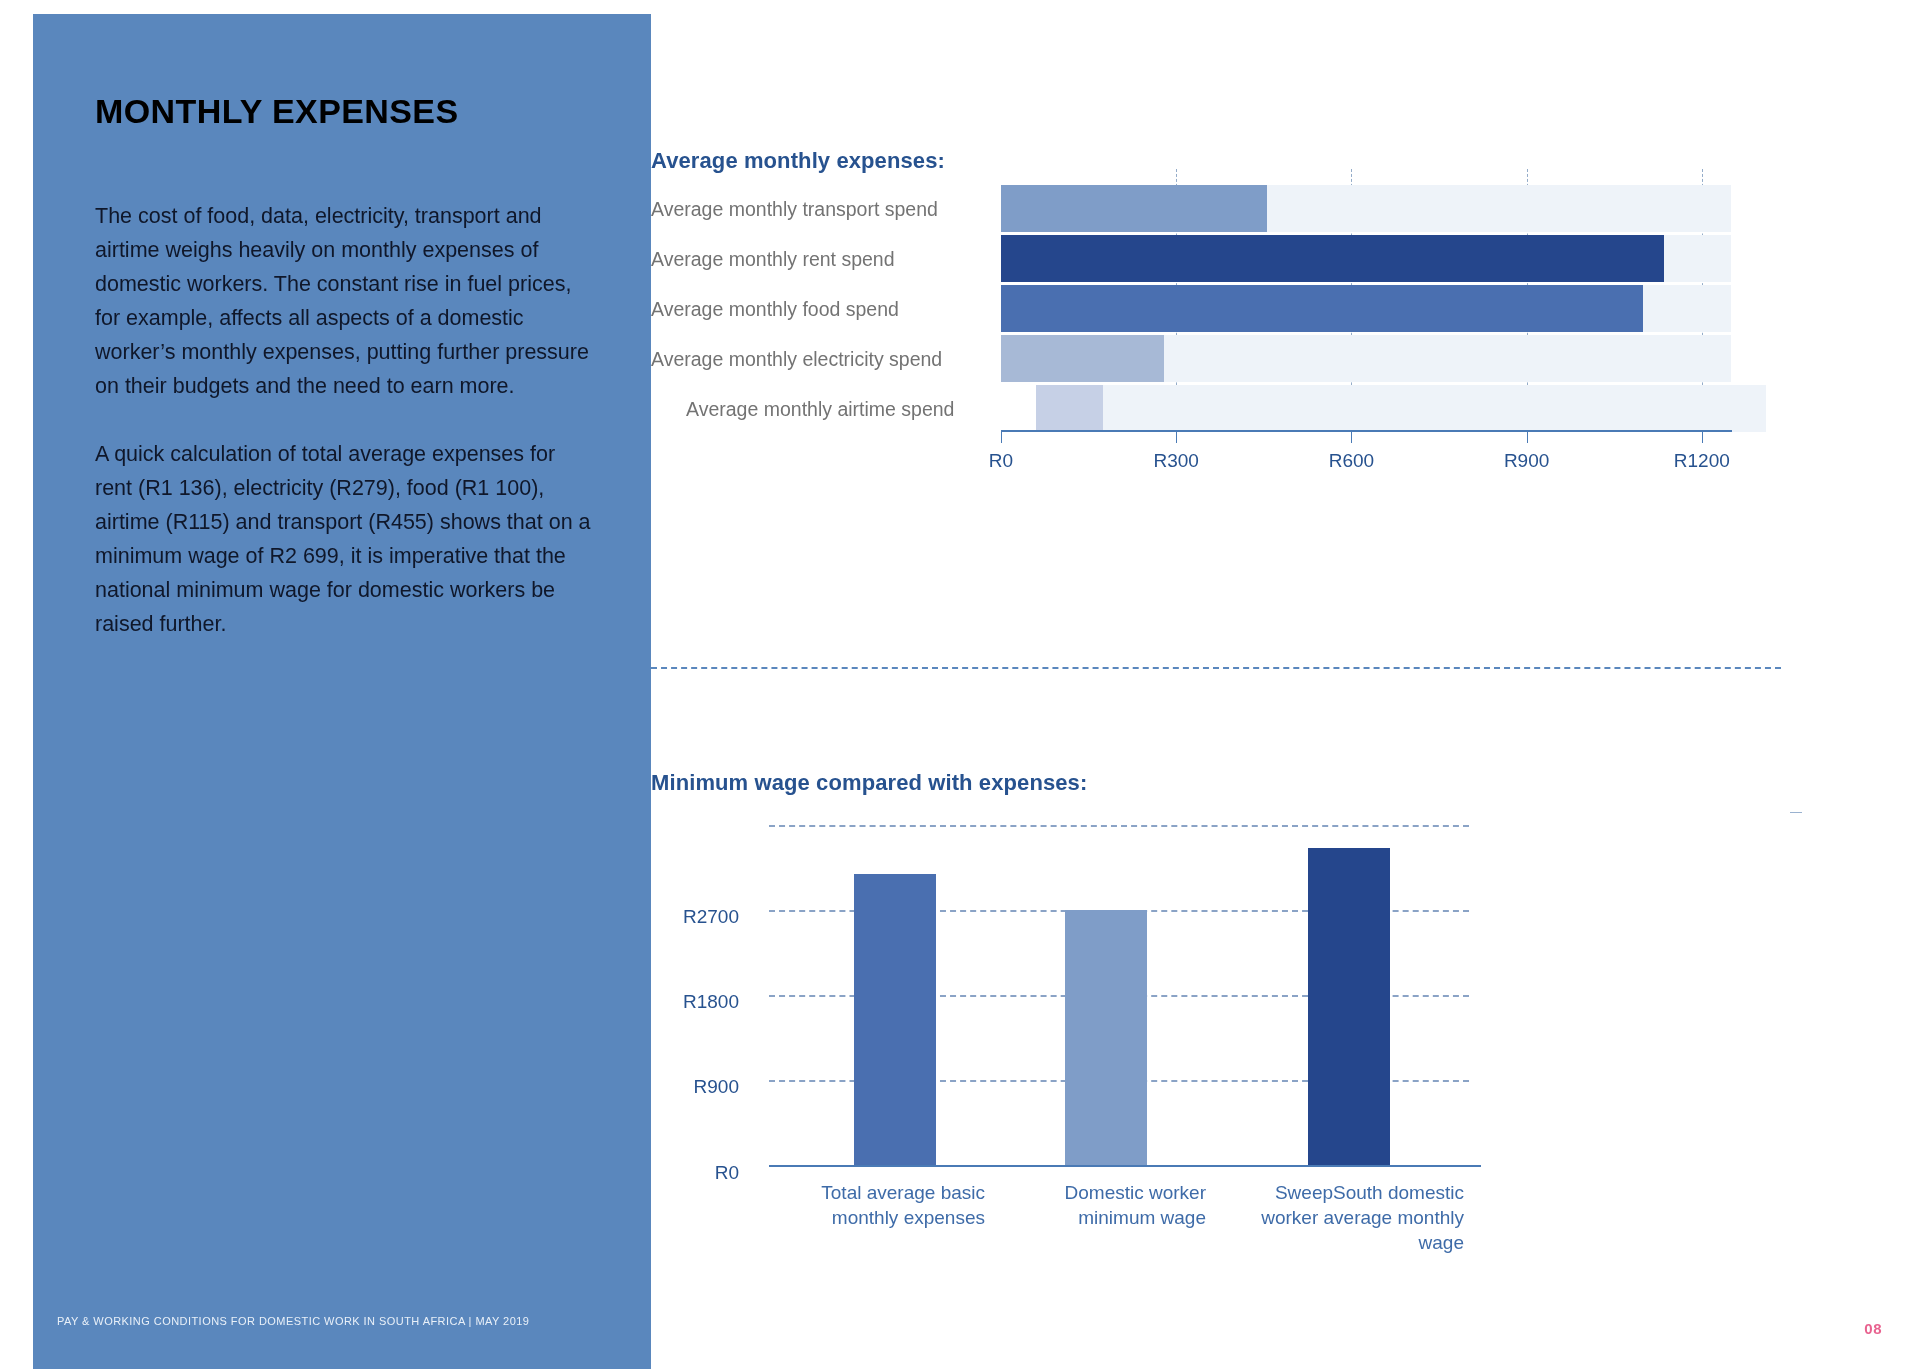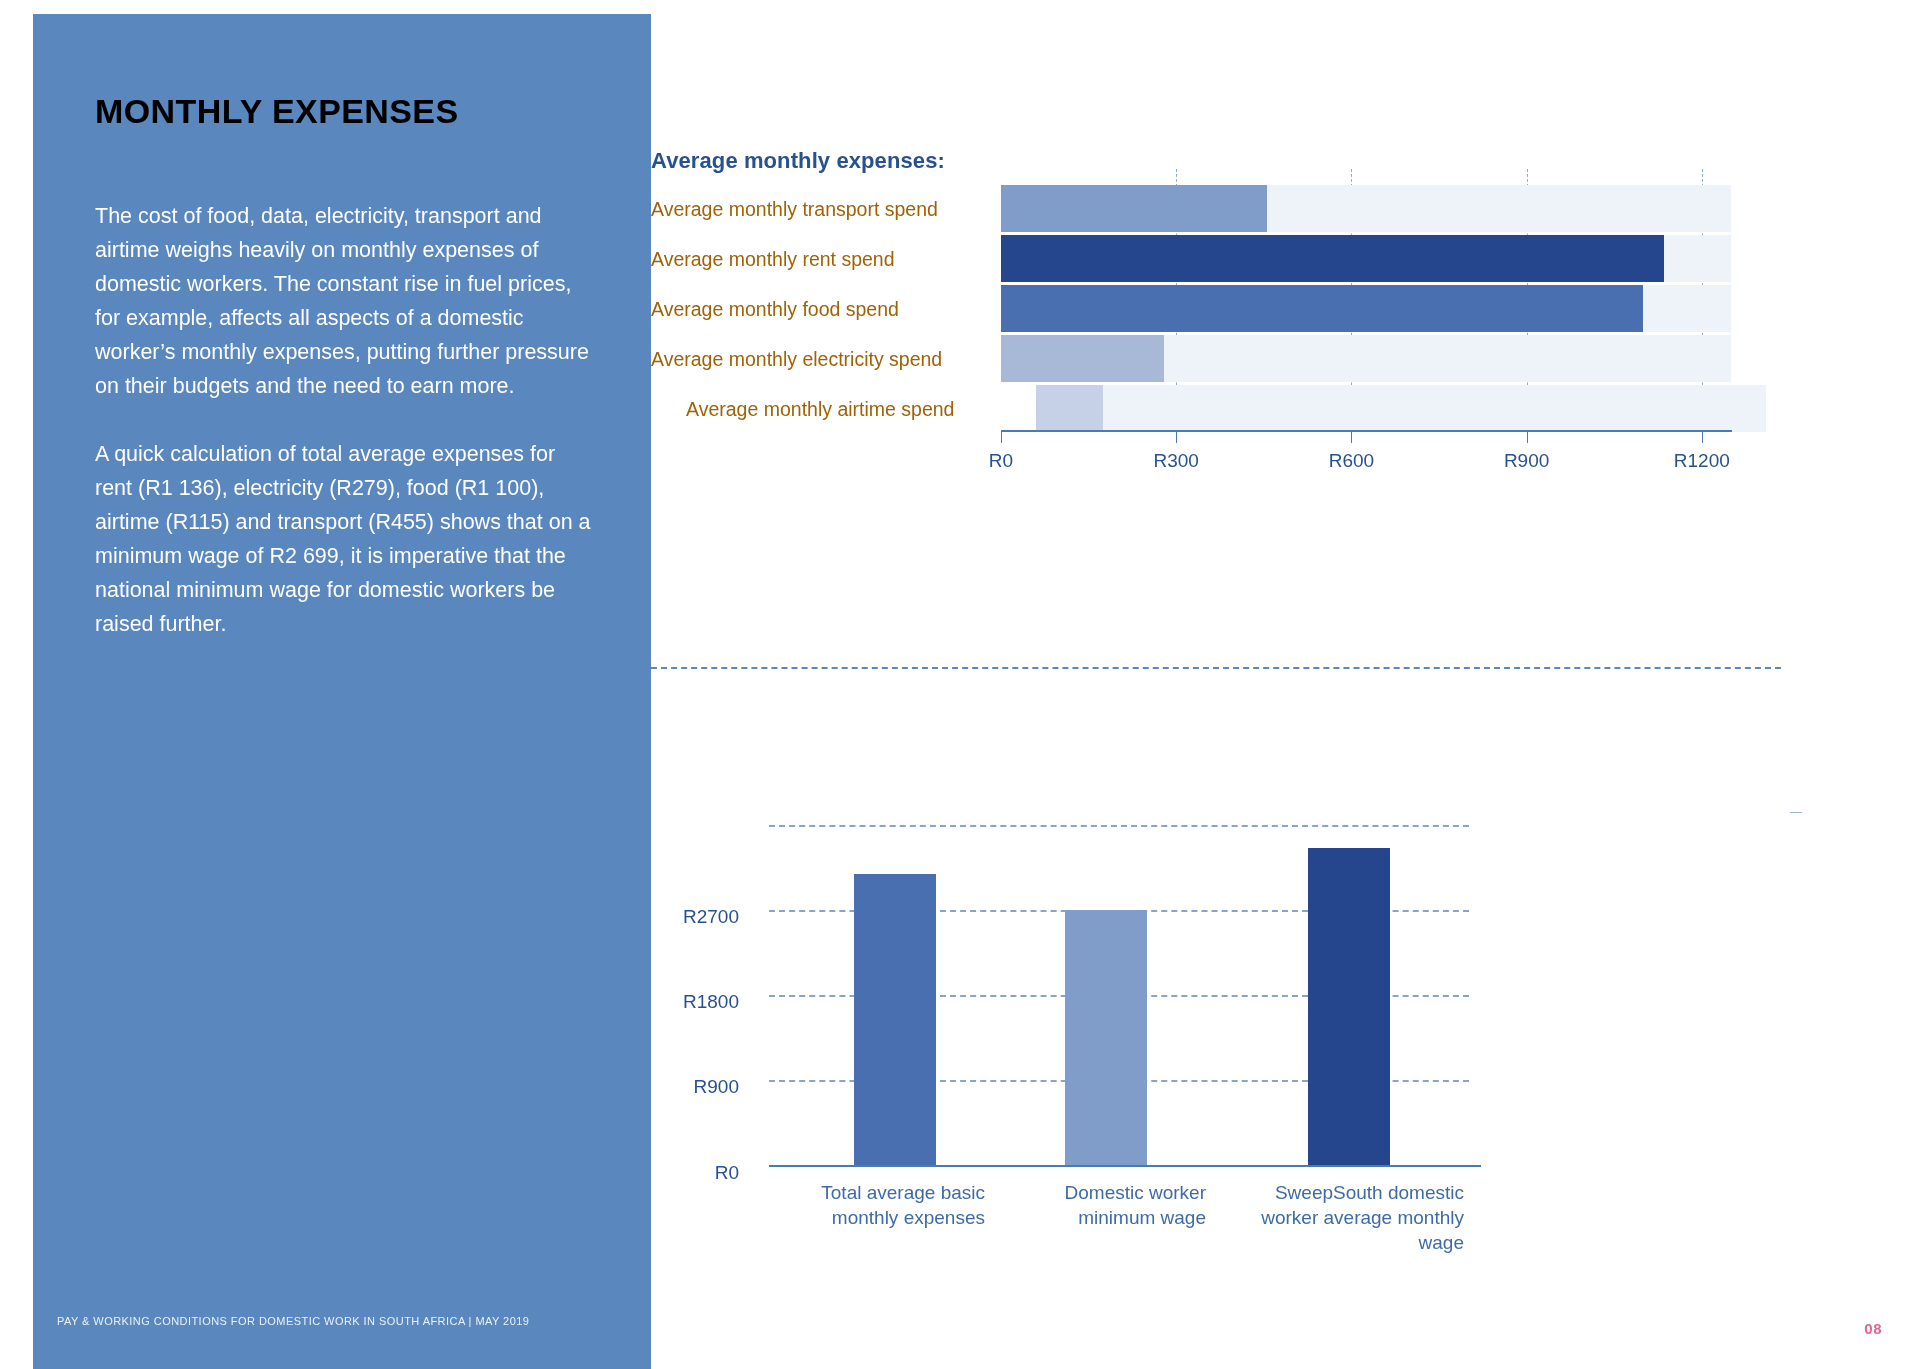--- a/index.html
+++ b/index.html
@@ -29,21 +29,21 @@
     color: #000000;
     font-size: 34px;
     font-weight: bold;
     letter-spacing: 0.4px;
     line-height: 1.15;
   }
   .sidebar-body {
     position: absolute;
     left: 62px; top: 185px;
     width: 500px;
-    color: #ffffff;
+    color: #0f172a;
     font-size: 21.5px;
     line-height: 34px;
     font-weight: 400;
   }
   .sidebar-body p + p { margin-top: 34px; }
   .footer-note {
     position: absolute;
     left: 24px; bottom: 42px;
     width: 580px;
     color: #e9f0f8;
@@ -79,21 +79,21 @@
     left: 0;
     width: 1240px;
     height: 47px;
   }
   .h-label {
     position: absolute;
     left: 0; top: 50%;
     transform: translateY(-50%);
     width: 340px;
     text-align: left;
-    color: #a16207;
+    color: #737373;
     font-size: 19.5px;
     white-space: nowrap;
   }
   .h-track {
     position: absolute;
     left: 350px; top: 0;
     width: 730px; height: 47px;
     background: #eef3f9;
   }
   .h-bar {
@@ -270,20 +270,21 @@
           <div class="h-tick" style="left: 875.6px;"></div>
           <div class="h-ticklabel" style="left: 875.6px;">R900</div>
           <div class="h-tick" style="left: 1050.8px;"></div>
           <div class="h-ticklabel" style="left: 1050.8px;">R1200</div>
         </div>
     </div>
 
     <div class="divider"></div>
     <div class="tiny-dash"></div>
 
+    <div class="chart-title" style="left:0px; top:770px;">Minimum wage compared with expenses:</div>
 
     <div class="chart2">
       <div class="v-plot">
         <div id="c2-grid">
             <div class="v-gridline" style="top: 0px;"></div>
             <div class="v-baseline" style="top: 340px;"></div>
             <div class="v-gridline" style="top: 255px;"></div>
             <div class="v-gridline" style="top: 170px;"></div>
             <div class="v-gridline" style="top: 85px;"></div>
           </div>

